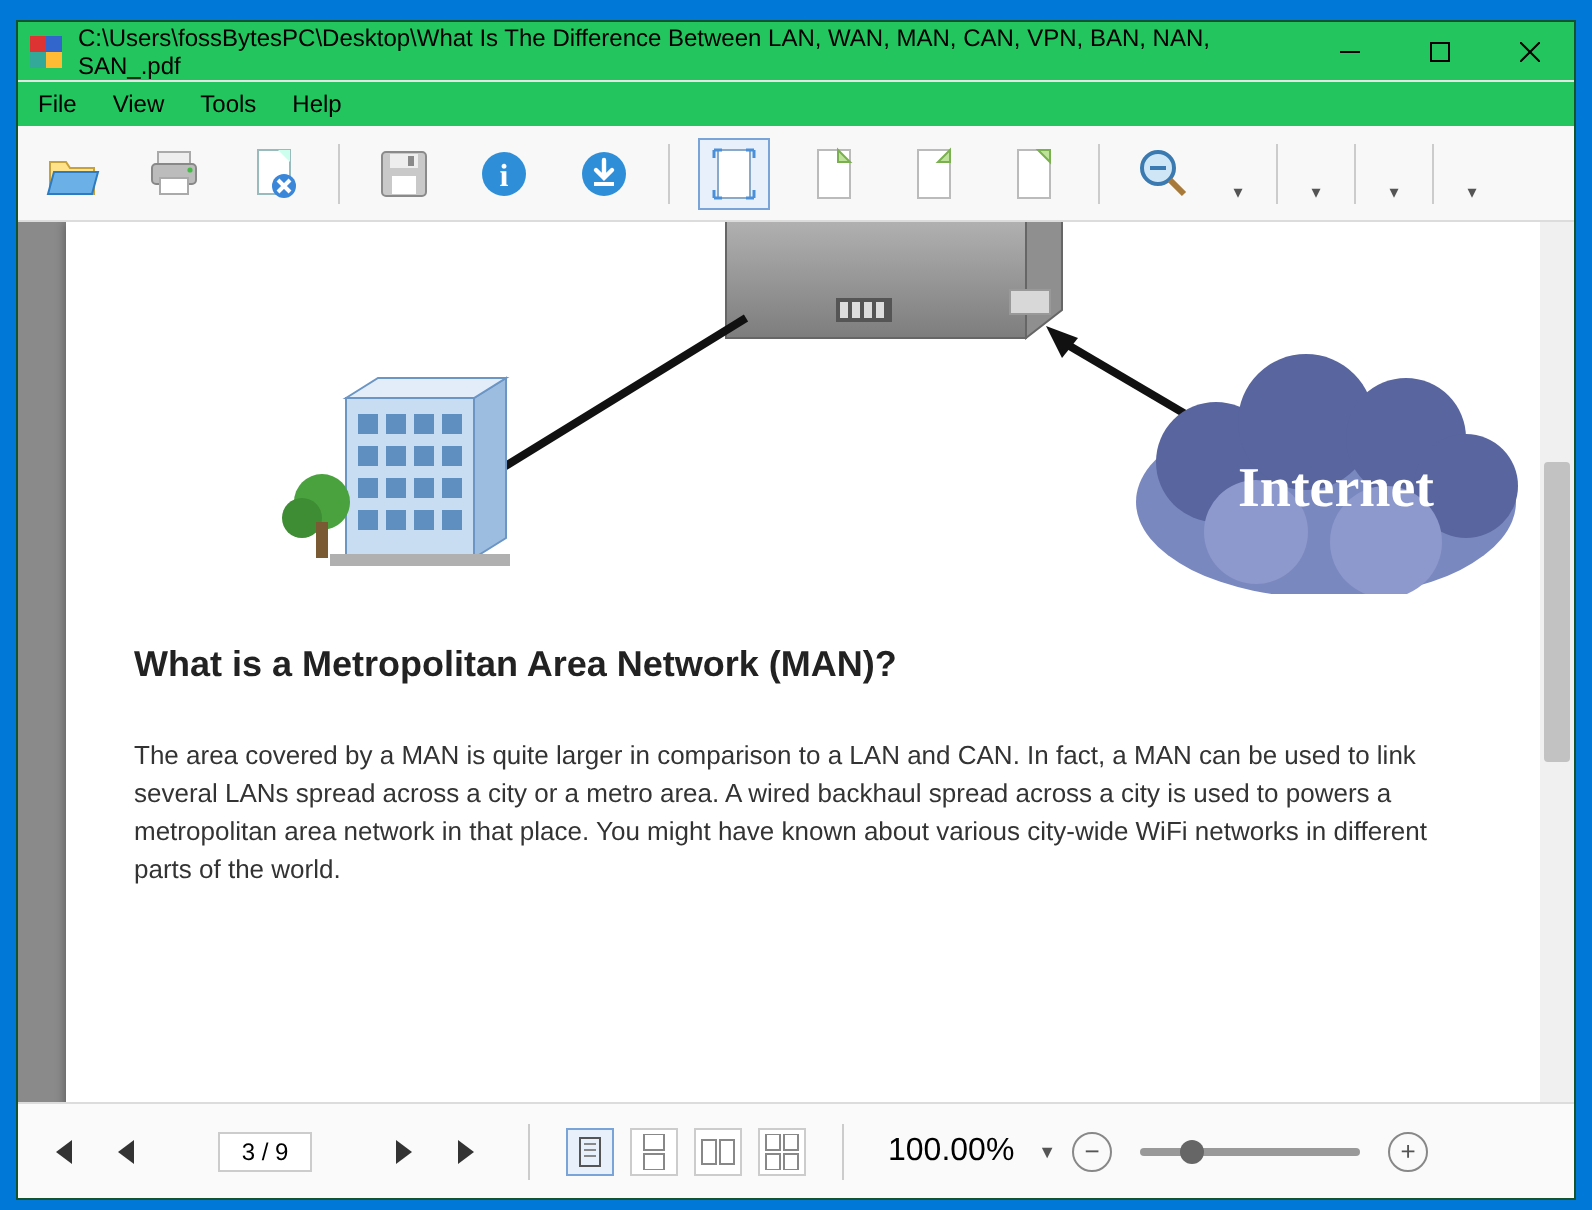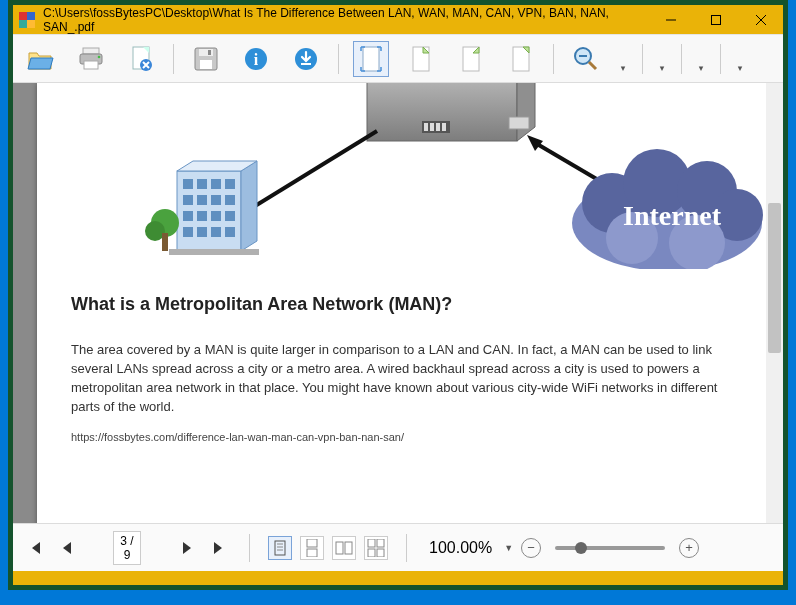--- a/index.html
+++ b/index.html
@@ -1,17 +1,17 @@
 <!DOCTYPE html>
 <html><head>
 <meta charset="utf-8">
 <style>
 * { box-sizing: border-box; margin: 0; padding: 0; }
 body { font-family: "Segoe UI", Tahoma, sans-serif; font-size: 12px; background: #0078d7; width: 796px; height: 605px; overflow: hidden; }
-.window { position: absolute; left: 8px; top: 0; width: 780px; height: 590px; background: #eab308; border: 5px solid #14532d; }
+.window { position: absolute; left: 8px; top: 10px; width: 780px; height: 590px; background: #22c55e; border: 1px solid #14532d; }
 .titlebar { height: 30px; display: flex; align-items: center; padding: 0 0 0 6px; border-bottom: 1px solid #e5e5e5; }
 .app-icon { width: 16px; height: 16px; margin-right: 8px; }
 .title-text { flex: 1; font-size: 12px; color: #000; }
 .win-controls { display: flex; }
 .win-btn { width: 45px; height: 30px; display: flex; align-items: center; justify-content: center; cursor: pointer; }
 .menubar { height: 22px; display: flex; align-items: center; padding: 0 10px; gap: 18px; font-size: 12px; }
 .menu-item { cursor: pointer; }
 .toolbar { height: 48px; display: flex; align-items: center; padding: 0 10px; gap: 14px; border-bottom: 1px solid #dcdcdc; background: #f8f8f8; }
 .tool-btn { width: 36px; height: 36px; display: flex; align-items: center; justify-content: center; cursor: pointer; border: 1px solid transparent; }
 .tool-btn.active { border: 1px solid #7aa3d8; background: #e8f0fb; }
@@ -21,21 +21,21 @@
 .page { position: absolute; left: 24px; top: 0; width: 746px; height: 514px; background: #fff; box-shadow: 0 0 5px rgba(0,0,0,.4); }
 .vscroll { position: absolute; right: 0; top: 0; width: 17px; height: 100%; background: #f0f0f0; }
 .vscroll-thumb { position: absolute; left: 2px; width: 13px; background: #c2c2c2; border-radius: 2px; }
 .page-inner { padding: 0 34px 20px 34px; font-size: 13px; color: #333; line-height: 1.45; }
 .page p { margin: 10px 0; }
 .page h2 { font-family: "Segoe UI",sans-serif; font-size: 18px; font-weight: 700; margin: 22px 0 24px; color: #222; }
 .page .footer-url { font-size: 11px; color: #444; margin-top: 14px; }
 .illus { position: relative; height: 186px; width: 100%; margin-bottom: 8px; }
 .statusbar { height: 48px; border-top: 1px solid #dcdcdc; display: flex; align-items: center; padding: 0 10px; gap: 8px; background: #fafafa; }
 .nav-btn { width: 24px; height: 24px; display: flex; align-items: center; justify-content: center; cursor: pointer; }
-.page-ind { width: 28px; text-align: center; font-size: 12px; border: 1px solid #ccc; padding: 2px 4px; background: #fff;}
+.page-ind { width: 47px; text-align: center; font-size: 12px; border: 1px solid #ccc; padding: 2px 4px; background: #fff;}
 .layout-btn { width: 24px; height: 24px; border: 1px solid #ccc; display:flex; align-items:center; justify-content:center; cursor:pointer; background:#fff;}
 .layout-btn.active { background:#e8f0fb; border-color:#7aa3d8;}
 .zoom-text { font-size: 16px; margin: 0 4px; }
 .zoom-slider { width: 110px; height: 4px; background: #999; position: relative; border-radius: 2px; margin: 0 6px;}
 .zoom-slider .knob { position:absolute; left: 20px; top:-4px; width:12px; height:12px; background:#666; border-radius:50%;}
 .round-btn { width:20px; height:20px; border:1px solid #888; border-radius:50%; display:flex; align-items:center; justify-content:center; cursor:pointer; font-size:13px; color:#555;}
 .footer { position: absolute; bottom: 0; left: 0; height: 18px; width: 100%; background: #f0f0f0; border-top: 1px solid #dcdcdc; font-size: 11px; color: #555; padding: 1px 6px; }
 .illus .arrow-line { stroke:#111; stroke-width:4; fill:none;}
 .illus .arrow-head { fill:#111;}
 .flex-spacer { flex: 1; }
@@ -68,20 +68,26 @@
         </div>
       <div class="win-btn close">
           <svg width="10" height="10">
             <line x1="0" y1="0" x2="10" y2="10" stroke="#000" stroke-width="1"></line>
             <line x1="10" y1="0" x2="0" y2="10" stroke="#000" stroke-width="1"></line>
           </svg>
         </div>
     </div>
   </div>
 
+  <div class="menubar">
+    <span class="menu-item">File</span>
+    <span class="menu-item">View</span>
+    <span class="menu-item">Tools</span>
+    <span class="menu-item">Help</span>
+  </div>
 
   <div class="toolbar">
     <div class="tool-btn">
         <svg width="28" height="24" viewBox="0 0 28 24">
           <path d="M2 6 h8 l2 3 h12 v13 h-22 z" fill="#ffe28a" stroke="#c9a13a"></path>
           <path d="M4 11 h22 l-3 11 h-22 z" fill="#6bb0e7" stroke="#2d7bc1"></path>
         </svg>
       </div>
     <div class="tool-btn">
         <svg width="26" height="24" viewBox="0 0 26 24">
@@ -229,21 +235,20 @@
             <circle cx="160" cy="72" r="26" fill="#58659e"></circle>
             <circle cx="55" cy="95" r="26" fill="#8d99cc"></circle>
             <circle cx="120" cy="100" r="28" fill="#8d99cc"></circle>
             <text x="95" y="82" font-size="28" font-weight="600" fill="#fff" text-anchor="middle" font-family="Segoe UI">Internet</text>
           </g>
         </svg>
       </div>
       <div class="page-inner">
         <h2>What is a Metropolitan Area Network (MAN)?</h2>
         <p>The area covered by a MAN is quite larger in comparison to a LAN and CAN. In fact, a MAN can be used to link several LANs spread across a city or a metro area. A wired backhaul spread across a city is used to powers a metropolitan area network in that place. You might have known about various city-wide WiFi networks in different parts of the world.</p>
-        <p class="footer-url">https://fossbytes.com/difference-lan-wan-man-can-vpn-ban-nan-san/</p>
       </div>
     </div>
     <div class="vscroll">
       <div class="vscroll-thumb" style="top:120px;height:150px"></div>
     </div>
   </div>
 
   <div class="statusbar">
     <div class="nav-btn">
         <svg width="14" height="12">

